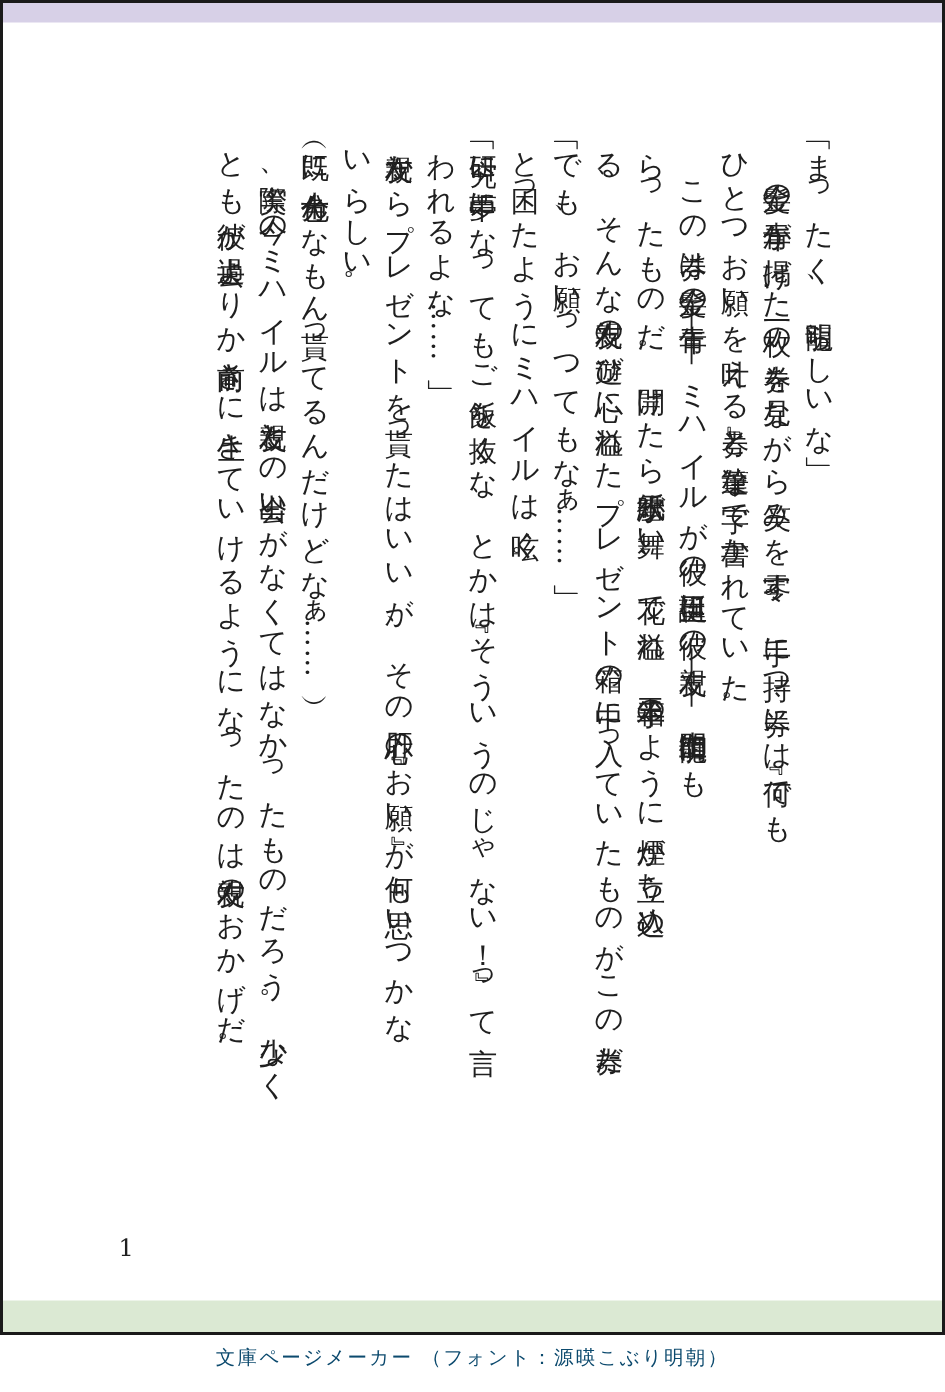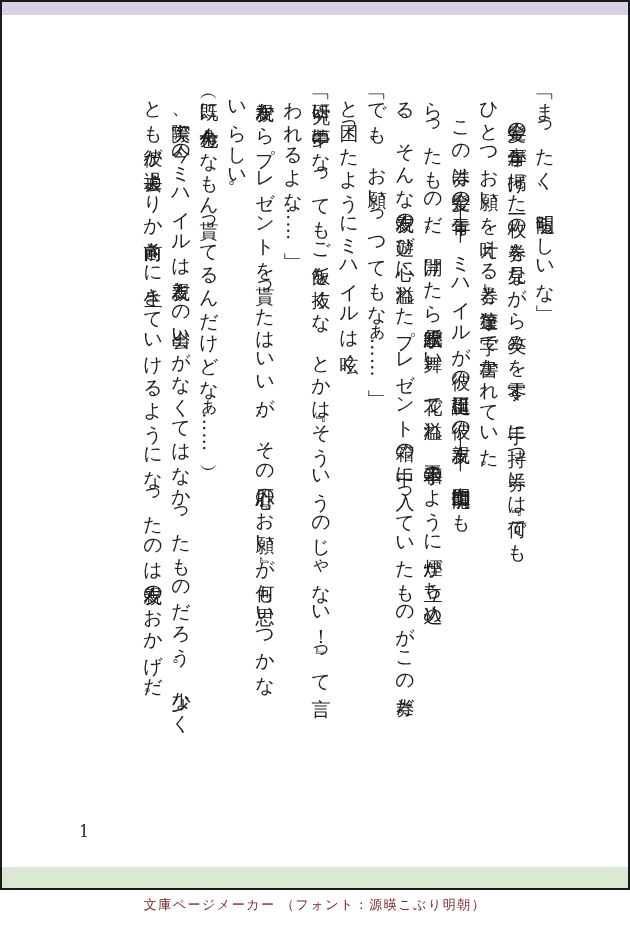--- a/index.html
+++ b/index.html
@@ -57,21 +57,21 @@
     color: var(--text);
   }
 
   .footer-caption {
     position: absolute;
     left: 0; top: 896px;
     width: 630px;
     text-align: center;
     font-size: 13px;
     letter-spacing: 1.5px;
-    color: #7f1d1d;
+    color: #0c4a6e;
   }
 </style>
 </head>
 <body>
 
 <div class="stage">
 
   <div class="page-box">
     <div class="top-bar"></div>
 

